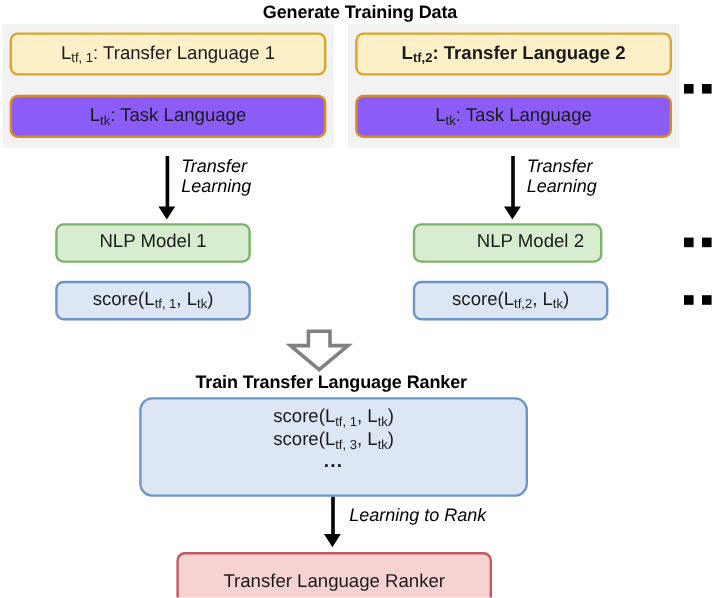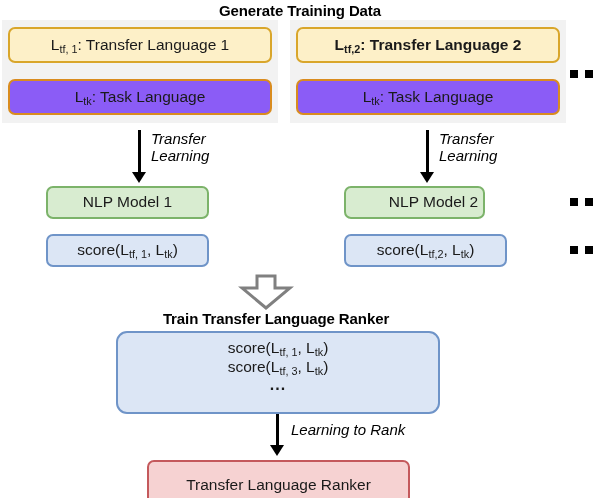--- a/index.html
+++ b/index.html
@@ -190,21 +190,21 @@
   </div>
 
   <div class="abs arrow-line" style="left:426px; top:130px; height:44px;"></div>
   <div class="abs arrow-head" style="left:420px; top:172px;"></div>
 
   <div class="abs edge-label" style="left:439px; top:131px;">
     <div>Transfer</div>
     <div>Learning</div>
   </div>
 
-  <div class="abs node node-model" style="left:344px; top:186px; width:141px; height:33px;padding-left:38px;">
+  <div class="abs node node-model" style="left:344px; top:186px; width:158px; height:33px;padding-left:38px;">
     <span>NLP Model 2</span>
   </div>
 
   <div class="abs node node-score" style="left:344px; top:234px; width:163px; height:33px;">
     <span>
       <span>score(L</span><sub>tf,2</sub><span>, L</span><sub>tk</sub><span>)</span>
     </span>
   </div>
 
   <div class="abs ellipsis" style="left:570px; top:70px;">

